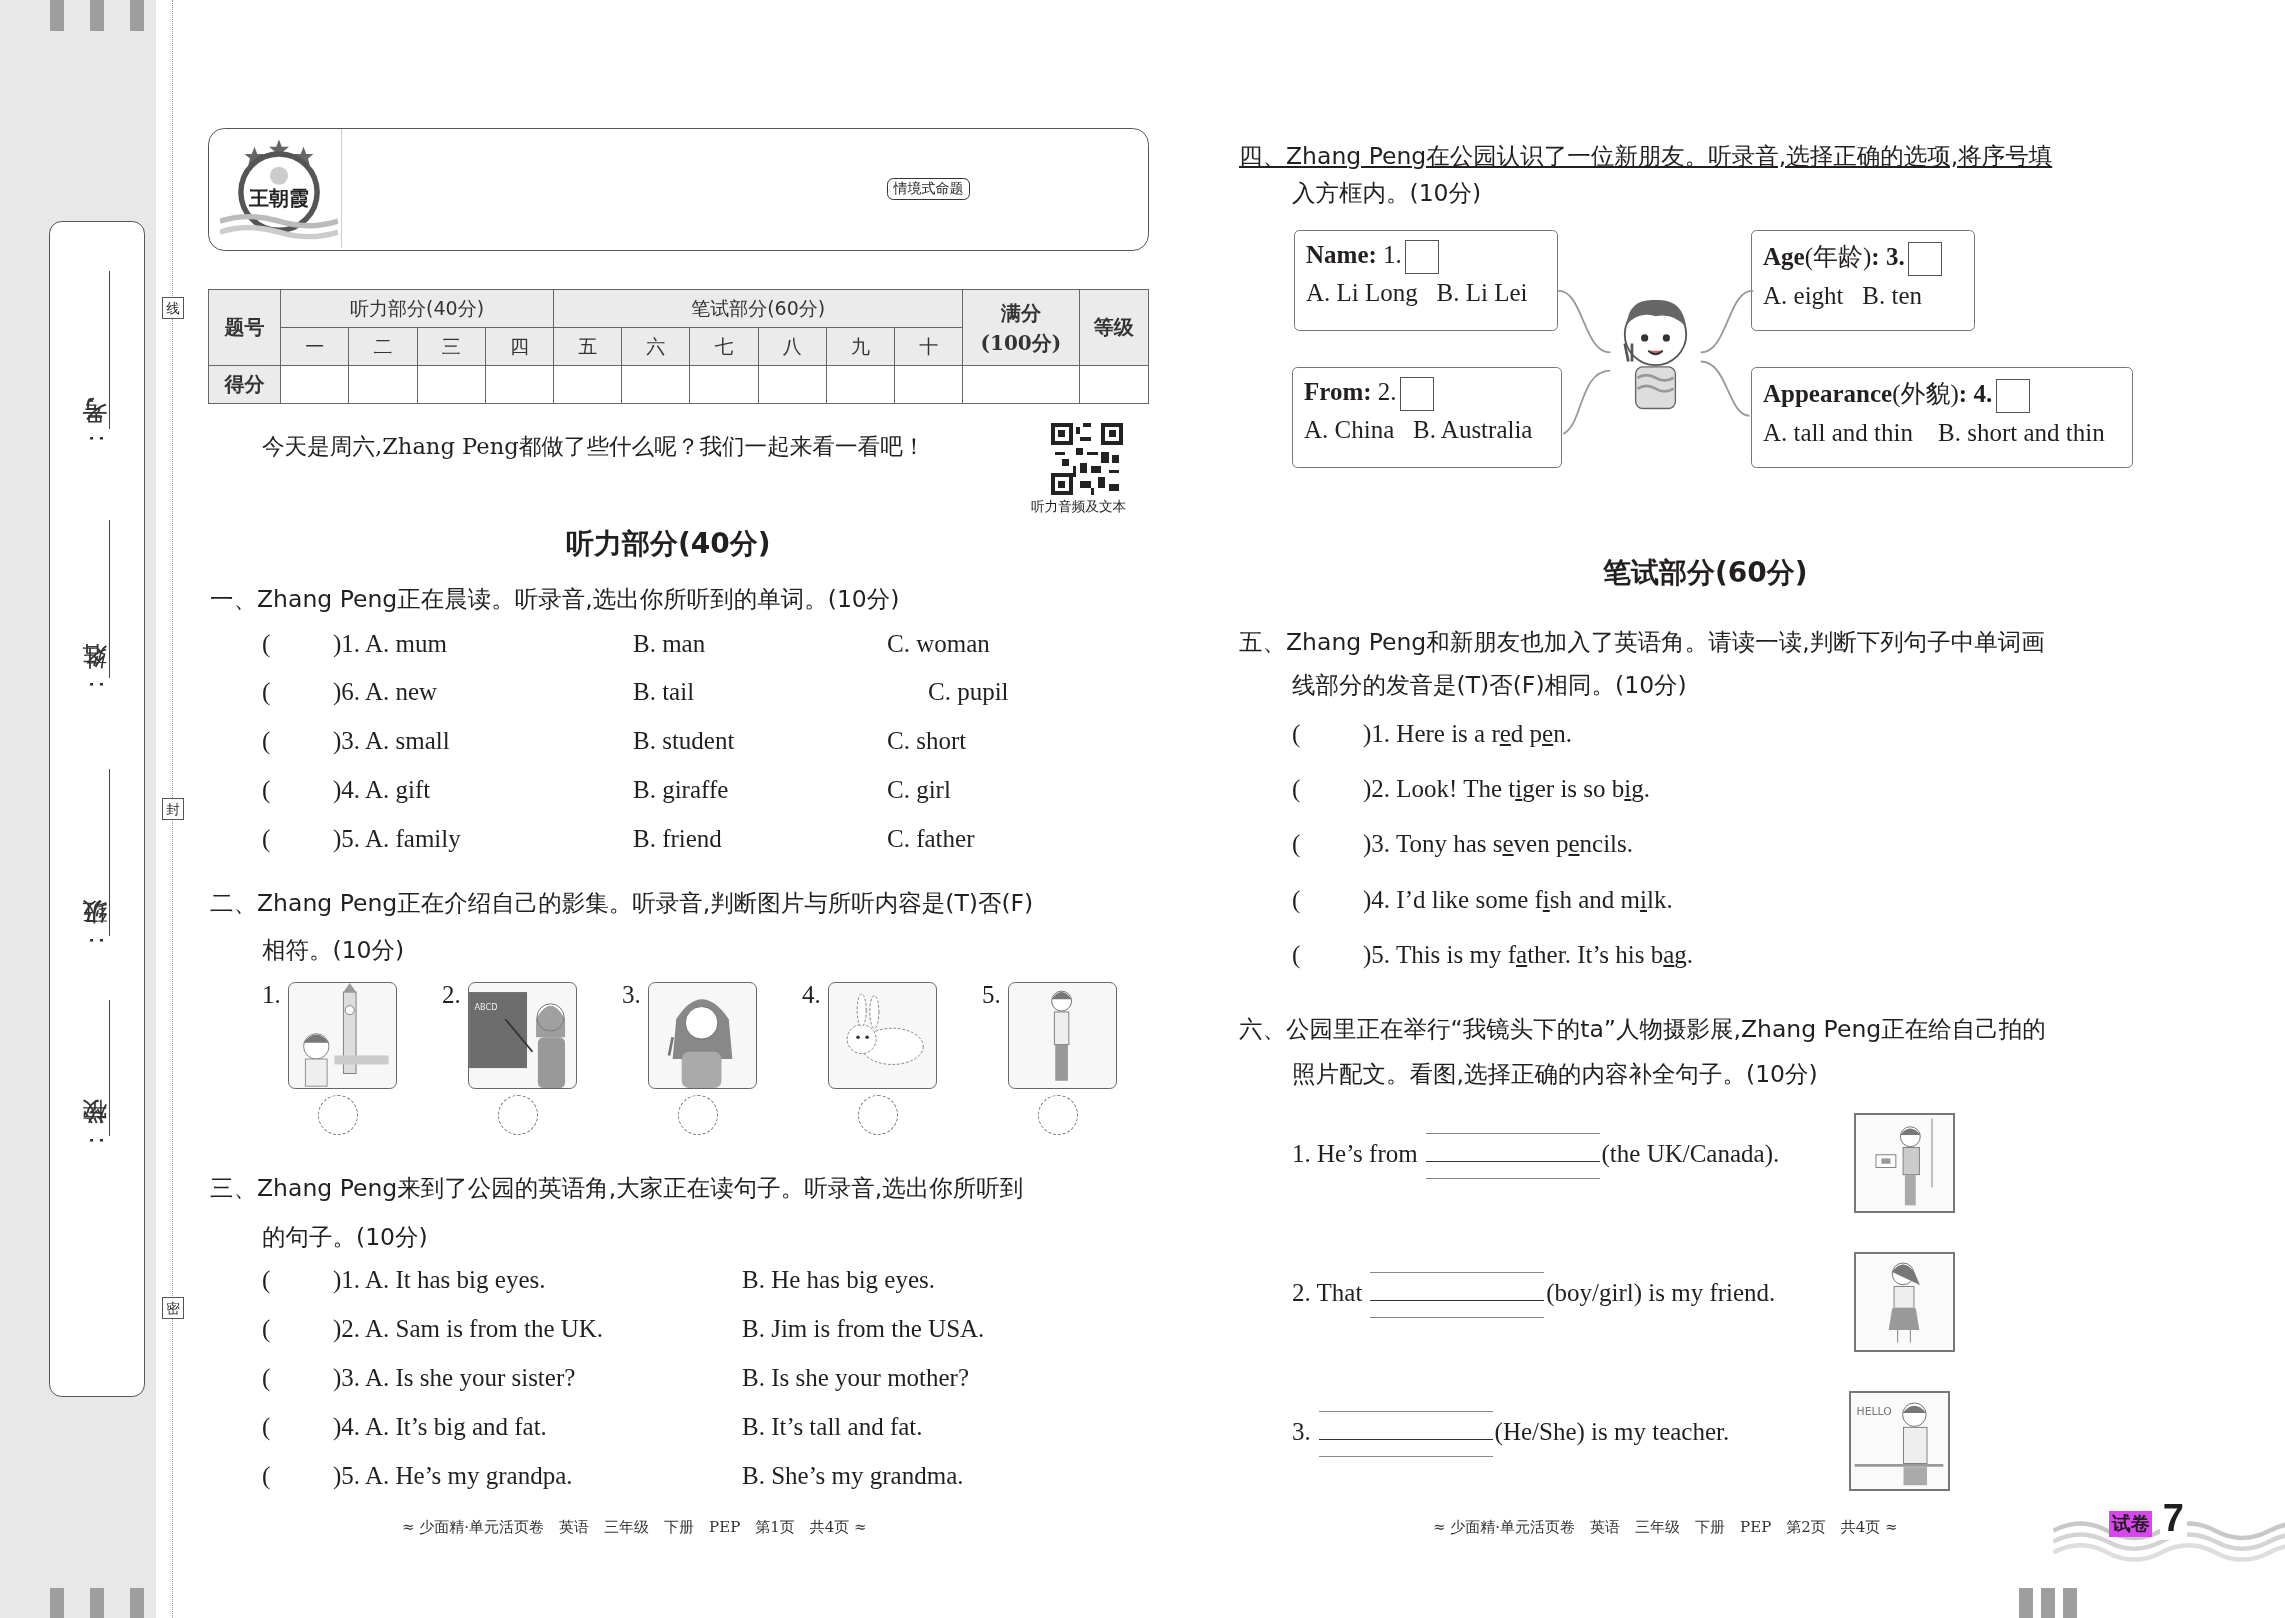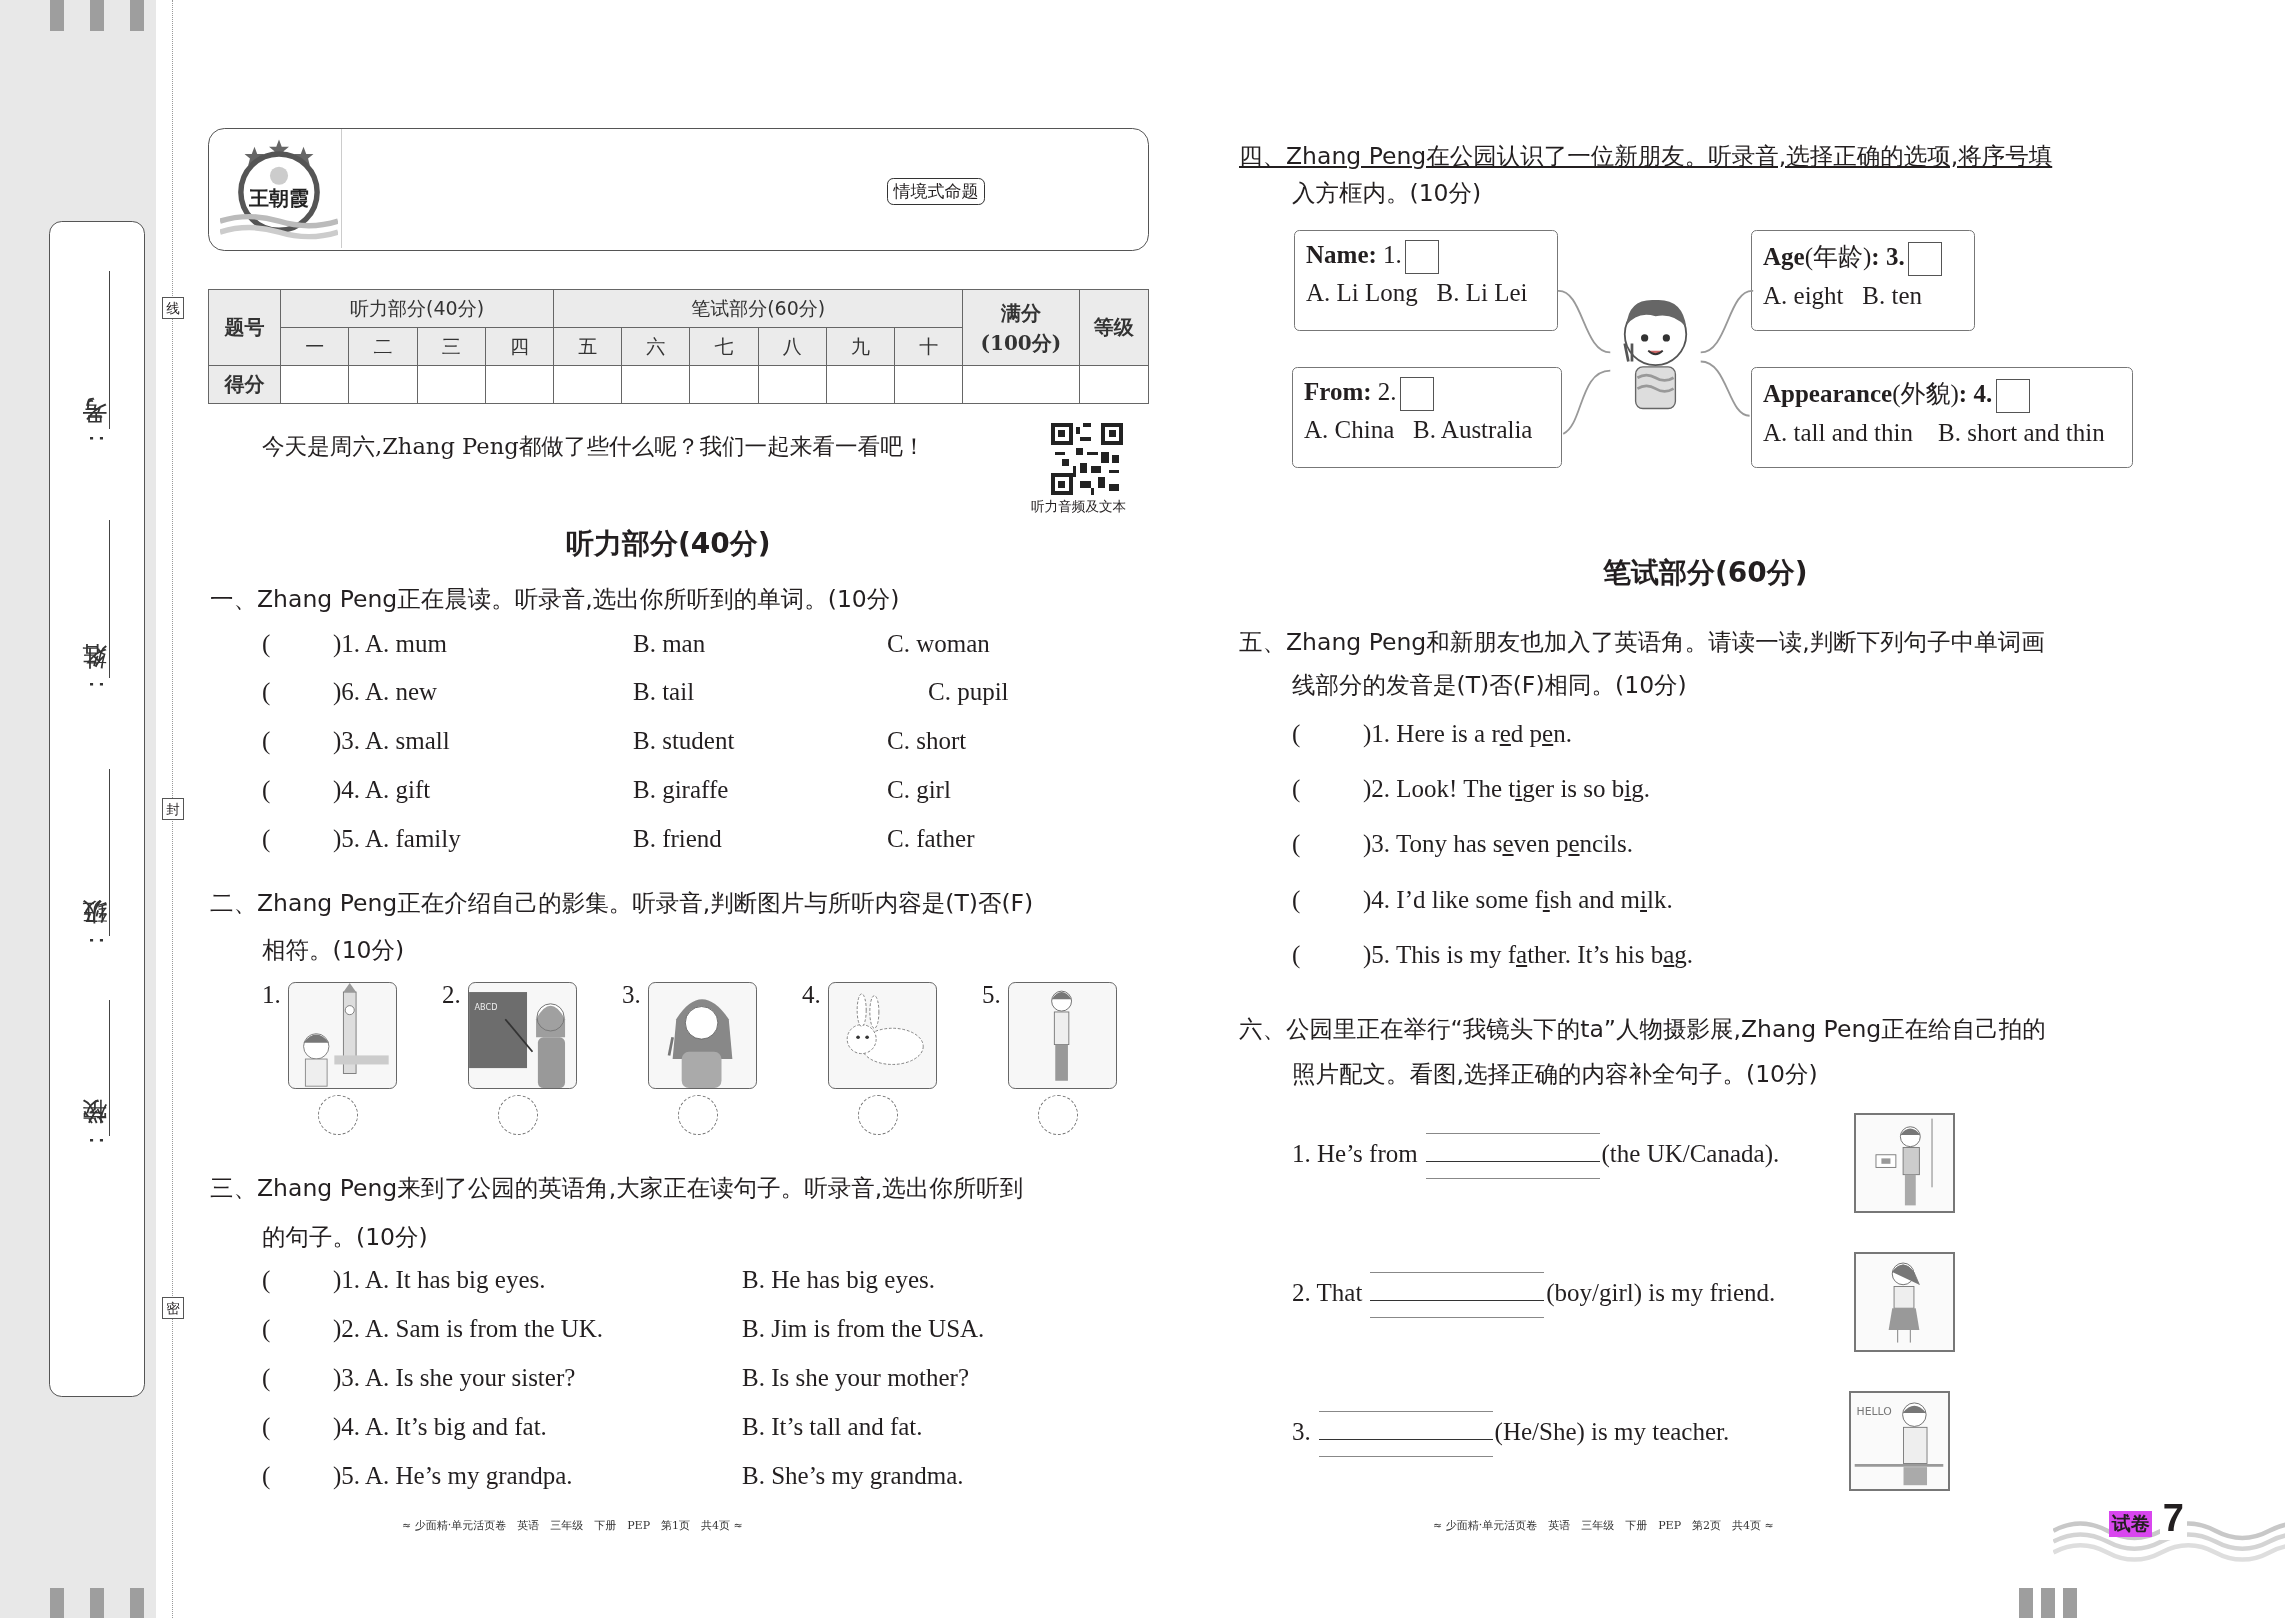--- a/index.html
+++ b/index.html
@@ -14,35 +14,35 @@
   .vlabel { position: absolute; left: 78px; writing-mode: vertical-rl; transform: rotate(180deg); font-size: 25px; font-family: "DejaVu Sans", sans-serif; color: #333; }
   .vline { position: absolute; left: 109px; width: 1.4px; background: #444; }
   #cutline { left: 172px; top: 0; width: 0; height: 1618px; border-left: 1.8px dotted #999; }
   .cutbox { position: absolute; left: 162px; width: 22px; height: 22px; border: 0.9px solid #555; background: #fff; font-size: 13.6px; line-height: 20px; text-align: center; font-family: "DejaVu Sans", sans-serif; }
 
   
   #title-box { left: 208px; top: 128px; width: 941px; height: 123px; border: 1.8px solid #555; border-radius: 16.3px; background: #fff; }
   #logo { left: 11px; top: 5.4px; width: 118px; height: 109px; }
   #logo-sep { left: 132px; top: 0; width: 0.9px; height: 119px; background: #ccc; }
   #title-text { left: 262px; top: 36px; font-size: 36px; font-weight: bold; letter-spacing: 0.9px; font-family: "DejaVu Sans", sans-serif; }
-  #title-tag { left: 678px; top: 49px; font-size: 17px; border: 1.4px solid #333; border-radius: 6.3px; padding: 0.9px 5.4px; font-family: "DejaVu Sans", sans-serif; }
+  #title-tag { left: 678px; top: 49px; font-size: 14px; border: 1.4px solid #333; border-radius: 6.3px; padding: 0.9px 5.4px; font-family: "DejaVu Sans", sans-serif; }
 
   
   #score-table { left: 208px; top: 289px; width: 941px; border-collapse: collapse; font-family: "DejaVu Sans", sans-serif; }
   #score-table td { border: 1.4px solid #666; text-align: center; font-size: 19px; height: 38px; color: #333; }
   #score-table .head { background: #ebebeb; }
   #score-table .bold { font-weight: bold; font-size: 20px; }
   #score-table .num { font-family: "DejaVu Serif", serif; font-size: 20px; }
 
   .intro { font-size: 22.6px; }
   .section-title { font-size: 28px; font-weight: bold; font-family: "DejaVu Sans", sans-serif; }
   .q-head { font-size: 23.5px; font-family: "DejaVu Sans", sans-serif; color: #231f20; }
   .row { font-family: "Liberation Serif", serif; font-size: 25px; }
   .paren { display: inline-block; width: 71px; }
-  .footer { font-size: 11px; font-family: "DejaVu Serif", serif; color: #333; }
+  .footer { font-size: 15px; font-family: "DejaVu Serif", serif; color: #333; }
 
   .pic { border: 1.4px solid #666; border-radius: 7.2px; width: 109px; height: 107px; background: #f7f7f7; overflow: hidden; }
   .circle { width: 40px; height: 40px; border: 1.4px dashed #777; border-radius: 50%; }
 
   .info-box { border: 1.4px solid #777; border-radius: 5.4px; background: #fff; padding: 9px 11px; }
   .info-box .lbl { font-weight: bold; }
   .answer-sq { display: inline-block; width: 34px; height: 34px; border: 1.4px solid #555; vertical-align: middle; margin-left: 3.6px; }
 
   .blank { display: inline-block; width: 174px; border-bottom: 1.8px solid #333; position: relative; height: 20px; margin: 0 1.8px; }
   .blank::before, .blank::after { content: ""; position: absolute; left: 0; width: 174px; border-top: 1.4px solid #888; }

